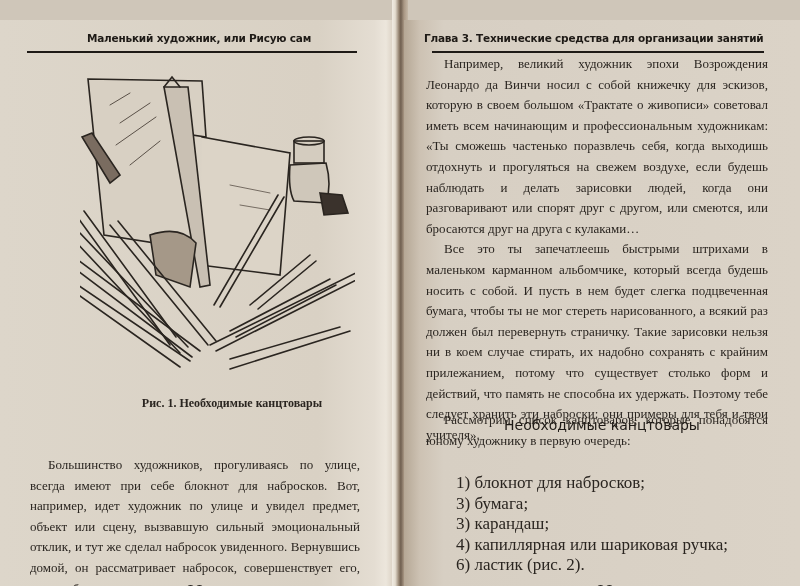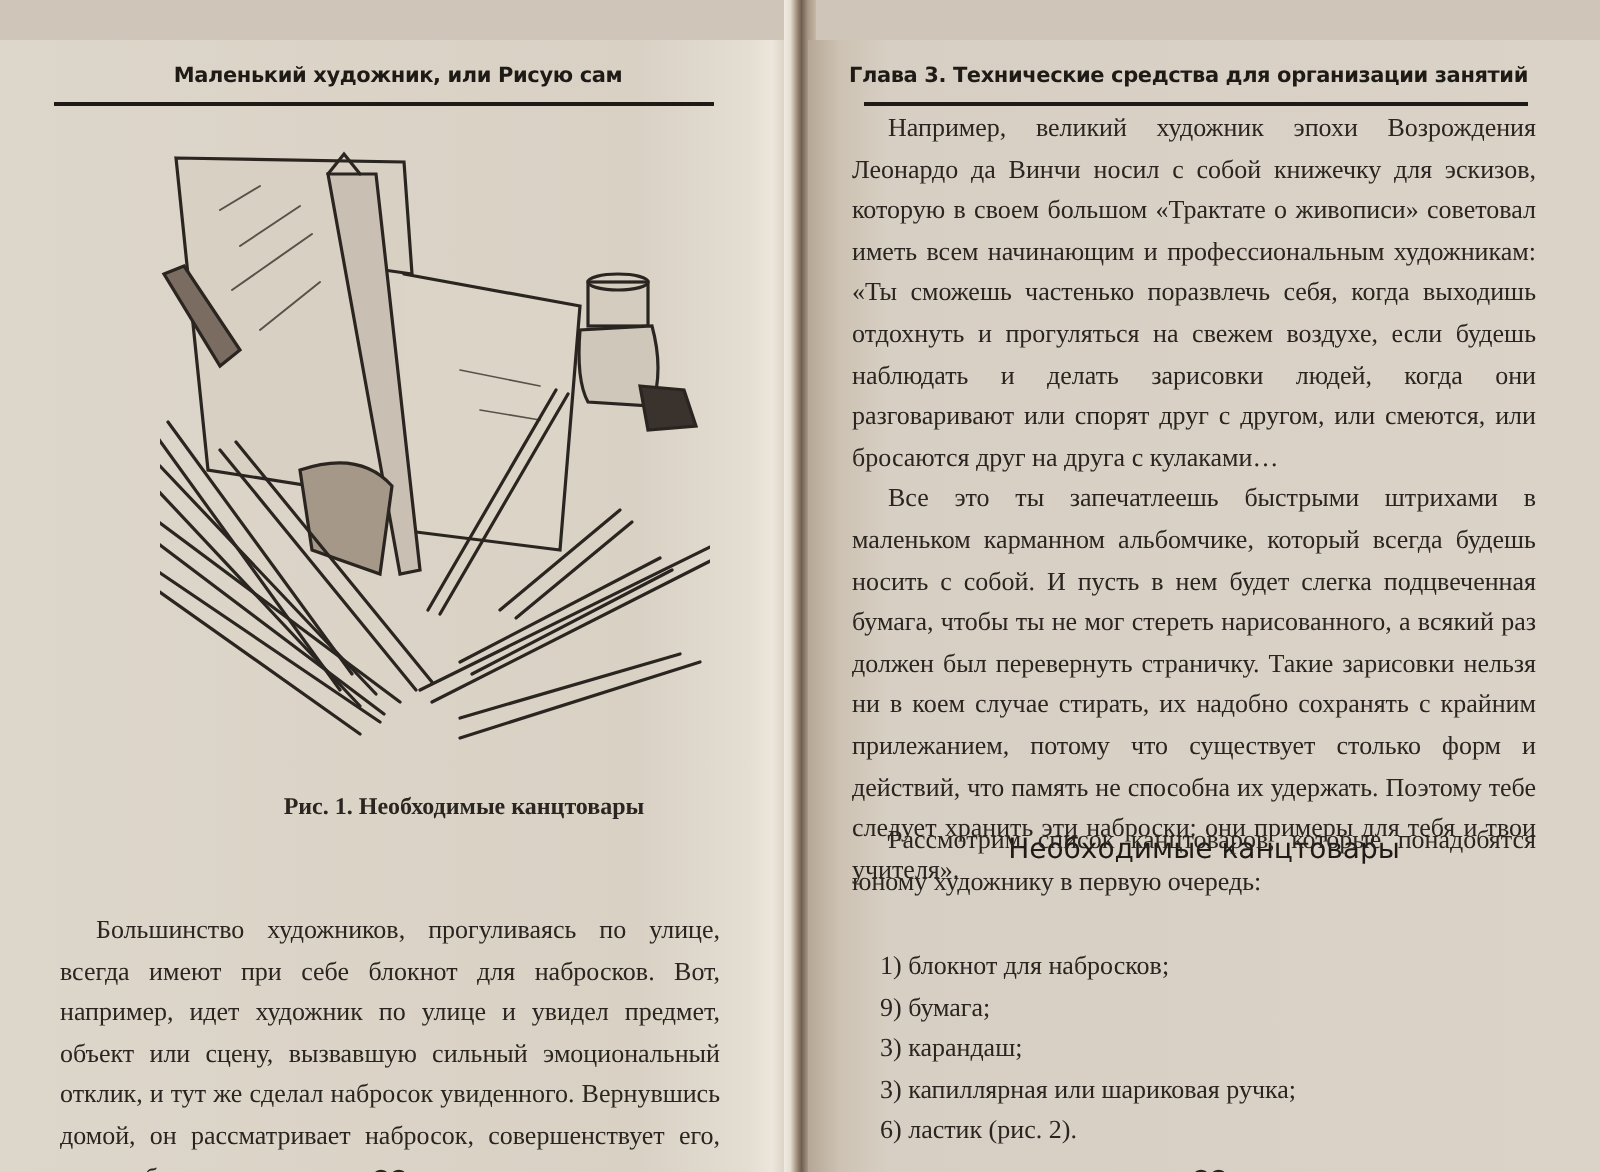--- a/index.html
+++ b/index.html
@@ -11,21 +11,21 @@
   .runhead { position:absolute; top:12px; font-family:"DejaVu Sans", sans-serif; font-weight:bold; font-size:10.5px; letter-spacing:-0.2px; color:#1e1a16; }
   .rule { position:absolute; top:31px; height:2px; background:#1e1a16; }
   .figure { position:absolute; left:80px; top:55px; width:275px; height:300px; }
   .caption { position:absolute; left:0; width:464px; top:376px; text-align:center; font-size:12px; font-weight:bold; }
   .text { position:absolute; font-size:13px; line-height:20.6px; text-align:justify;font-family:Liberation Serif, serif; }
   .text p { margin:0; text-indent:18px; }
   .left .text { left:30px; width:330px; top:435px; }
   .right .text1 { left:22px; width:342px; top:34px; }
   .subhead { position:absolute; left:0; width:396px; top:397px; text-align:center; font-family:"DejaVu Sans", sans-serif; font-weight:normal; font-size:14px; color:#1e1a16; }
   .right .text2 { left:22px; width:342px; top:390px; }
-  .list { position:absolute; left:36px; top:453px; font-size:13px; line-height:20.6px; margin:0; padding:0; list-style:none; }
+  .list { position:absolute; left:52px; top:453px; font-size:17px; line-height:20.6px; margin:0; padding:0; list-style:none; }
   .pagenum { position:absolute; top:563px; font-family:"Liberation Sans", sans-serif; font-size:16px; }
 </style>
 </head>
 <body>
 
 <div class="page left">
   <div class="runhead" style="left:0;width:398px;text-align:center;">Маленький художник, или Рисую сам</div>
   <div class="rule" style="left:27px;width:330px;"></div>
 
   <svg class="figure" viewBox="0 0 275 300">
@@ -78,36 +78,36 @@
   <div class="text">
     <p>Большинство художников, прогуливаясь по улице, всегда имеют при себе блокнот для набросков. Вот, например, идет художник по улице и увидел предмет, объект или сцену, вызвавшую сильный эмоциональный отклик, и тут же сделал набросок увиденного. Вернувшись домой, он рассматривает набросок, совершенствует его, делает более ярким, а возможно, и нарисует на данную тему картину.</p>
   </div>
 
   <div class="pagenum" style="left:186px;">22</div>
 </div>
 
 <div class="spine"></div>
 
 <div class="page right">
-  <div class="runhead" style="left:20px;width:340px;text-align:right;">Глава 3. Технические средства для организации занятий</div>
+  <div class="runhead" style="left:20px;width:340px;text-align:left;">Глава 3. Технические средства для организации занятий</div>
   <div class="rule" style="left:28px;width:332px;"></div>
 
   <div class="text text1">
     <p>Например, великий художник эпохи Возрождения Леонардо да Винчи носил с собой книжечку для эскизов, которую в своем большом «Трактате о живописи» советовал иметь всем начинающим и профессиональным художникам: «Ты сможешь частенько поразвлечь себя, когда выходишь отдохнуть и прогуляться на свежем воздухе, если будешь наблюдать и делать зарисовки людей, когда они разговаривают или спорят друг с другом, или смеются, или бросаются друг на друга с кулаками…</p>
     <p>Все это ты запечатлеешь быстрыми штрихами в маленьком карманном альбомчике, который всегда будешь носить с собой. И пусть в нем будет слегка подцвеченная бумага, чтобы ты не мог стереть нарисованного, а всякий раз должен был перевернуть страничку. Такие зарисовки нельзя ни в коем случае стирать, их надобно сохранять с крайним прилежанием, потому что существует столько форм и действий, что память не способна их удержать. Поэтому тебе следует хранить эти наброски: они примеры для тебя и твои учителя».</p>
   </div>
 
   <div class="subhead">Необходимые канцтовары</div>
 
   <div class="text text2">
     <p>Рассмотрим список канцтоваров, которые понадобятся юному художнику в первую очередь:</p>
   </div>
 
   <ul class="list">
     <li>1) блокнот для набросков;</li>
-    <li>9) бумага;</li>
+    <li>3) бумага;</li>
     <li>3) карандаш;</li>
-    <li>3) капиллярная или шариковая ручка;</li>
+    <li>4) капиллярная или шариковая ручка;</li>
     <li>6) ластик (рис. 2).</li>
   </ul>
 
   <div class="pagenum" style="left:192px;">23</div>
 </div>
 
 </body></html>

